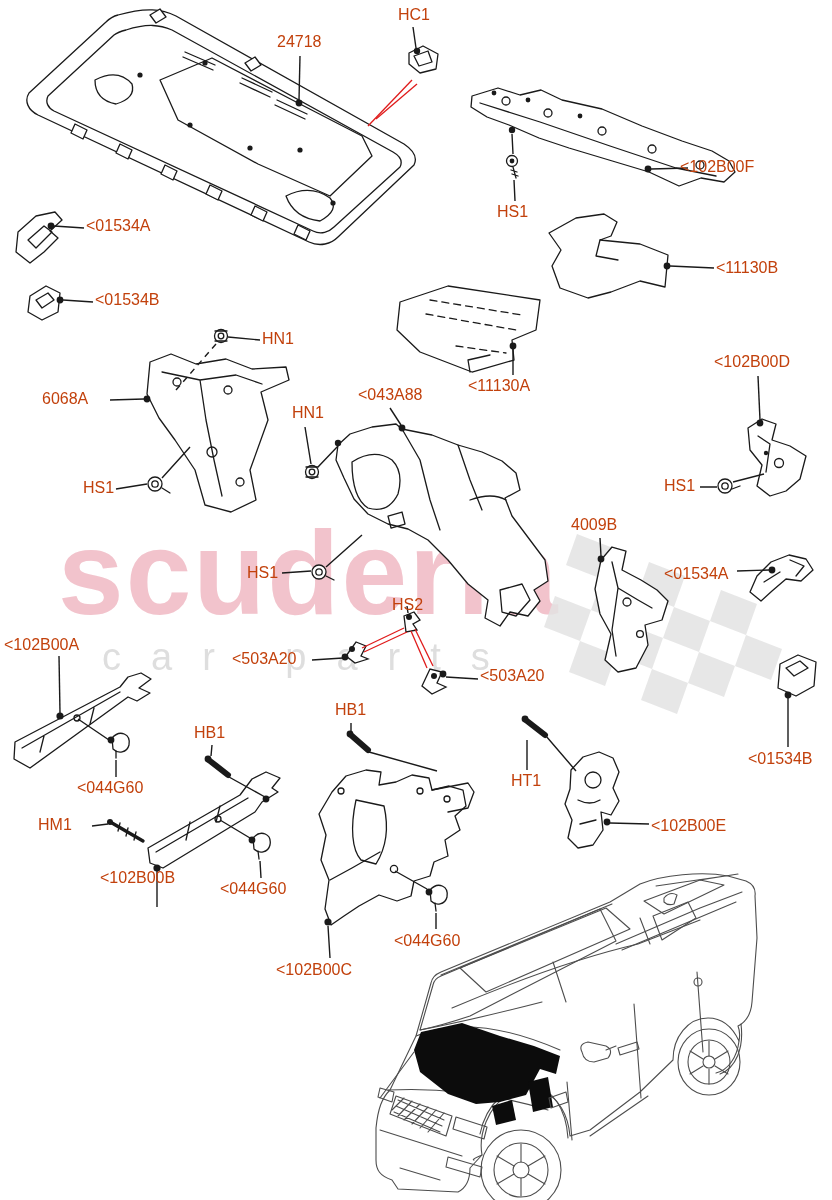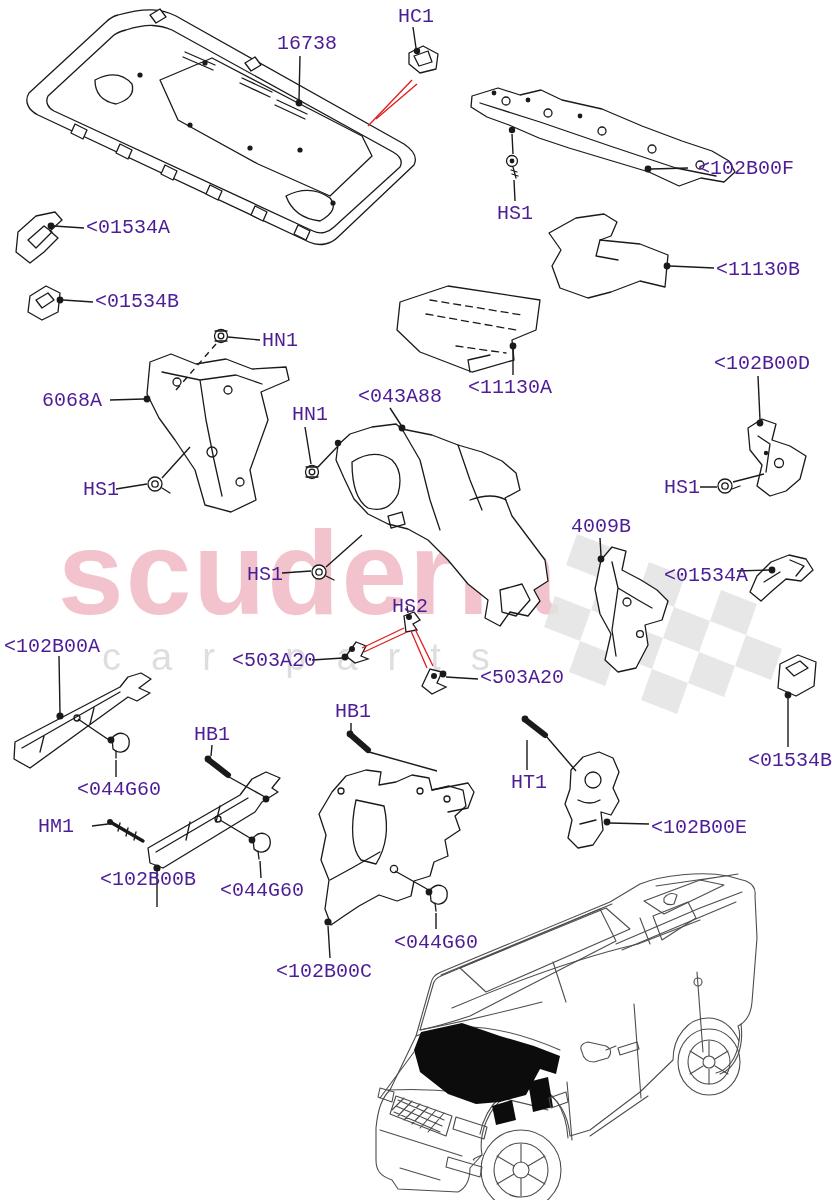--- a/index.html
+++ b/index.html
@@ -10,22 +10,22 @@
   .wm-brand{
     position:absolute;left:58px;top:514px;font-size:118px;font-weight:bold;
     color:#f2c3cc;letter-spacing:2px;line-height:1;user-select:none;
   }
   .wm-sub{
     position:absolute;left:102px;top:638px;font-size:38px;color:#dedede;
     letter-spacing:30px;line-height:1;user-select:none;
   }
   svg.diagram{position:absolute;left:0;top:0;}
   .lbl{
-    position:absolute;font-size:20px;color:#4c1d95;white-space:nowrap;
-    cursor:pointer;line-height:1.1;font-family:Liberation Mono, monospace;
+    position:absolute;font-size:16px;color:#c2410c;white-space:nowrap;
+    cursor:pointer;line-height:1.1;
   }
 </style>
 </head>
 <body>
 
 <div class="stage">
 
   <div class="wm-brand">scuderia</div>
   <div class="wm-sub">car parts</div>
 
@@ -388,23 +388,23 @@
 
       <path d="M567,1082 L572,1140 M634,1004 L641,1098 M697,972 L703,1052"></path>
       <path d="M618,1048 L637,1042 L639,1049 L620,1055 Z"></path>
       <circle cx="698" cy="982" r="4"></circle>
       <path d="M582,1052 Q578,1044 588,1042 L606,1046 Q614,1050 608,1058 L594,1062 Q584,1062 582,1052 Z M606,1050 L616,1046"></path>
       <path d="M549,1098 L566,1092 L568,1102 L551,1108 Z"></path>
       <path d="M590,1136 L648,1096"></path>
     </g>
   </svg>
 
-  <div class="lbl" style="left:277px;top:33px">16738</div>
+  <div class="lbl" style="left:277px;top:33px">24718</div>
   <div class="lbl" style="left:398px;top:6px">HC1</div>
-  <div class="lbl" style="left:698px;top:158px">&lt;102B00F</div>
+  <div class="lbl" style="left:680px;top:158px">&lt;102B00F</div>
   <div class="lbl" style="left:497px;top:203px">HS1</div>
   <div class="lbl" style="left:716px;top:259px">&lt;11130B</div>
   <div class="lbl" style="left:86px;top:217px">&lt;01534A</div>
   <div class="lbl" style="left:95px;top:291px">&lt;01534B</div>
   <div class="lbl" style="left:262px;top:330px">HN1</div>
   <div class="lbl" style="left:42px;top:390px">6068A</div>
   <div class="lbl" style="left:83px;top:479px">HS1</div>
   <div class="lbl" style="left:292px;top:404px">HN1</div>
   <div class="lbl" style="left:358px;top:386px">&lt;043A88</div>
   <div class="lbl" style="left:468px;top:377px">&lt;11130A</div>

